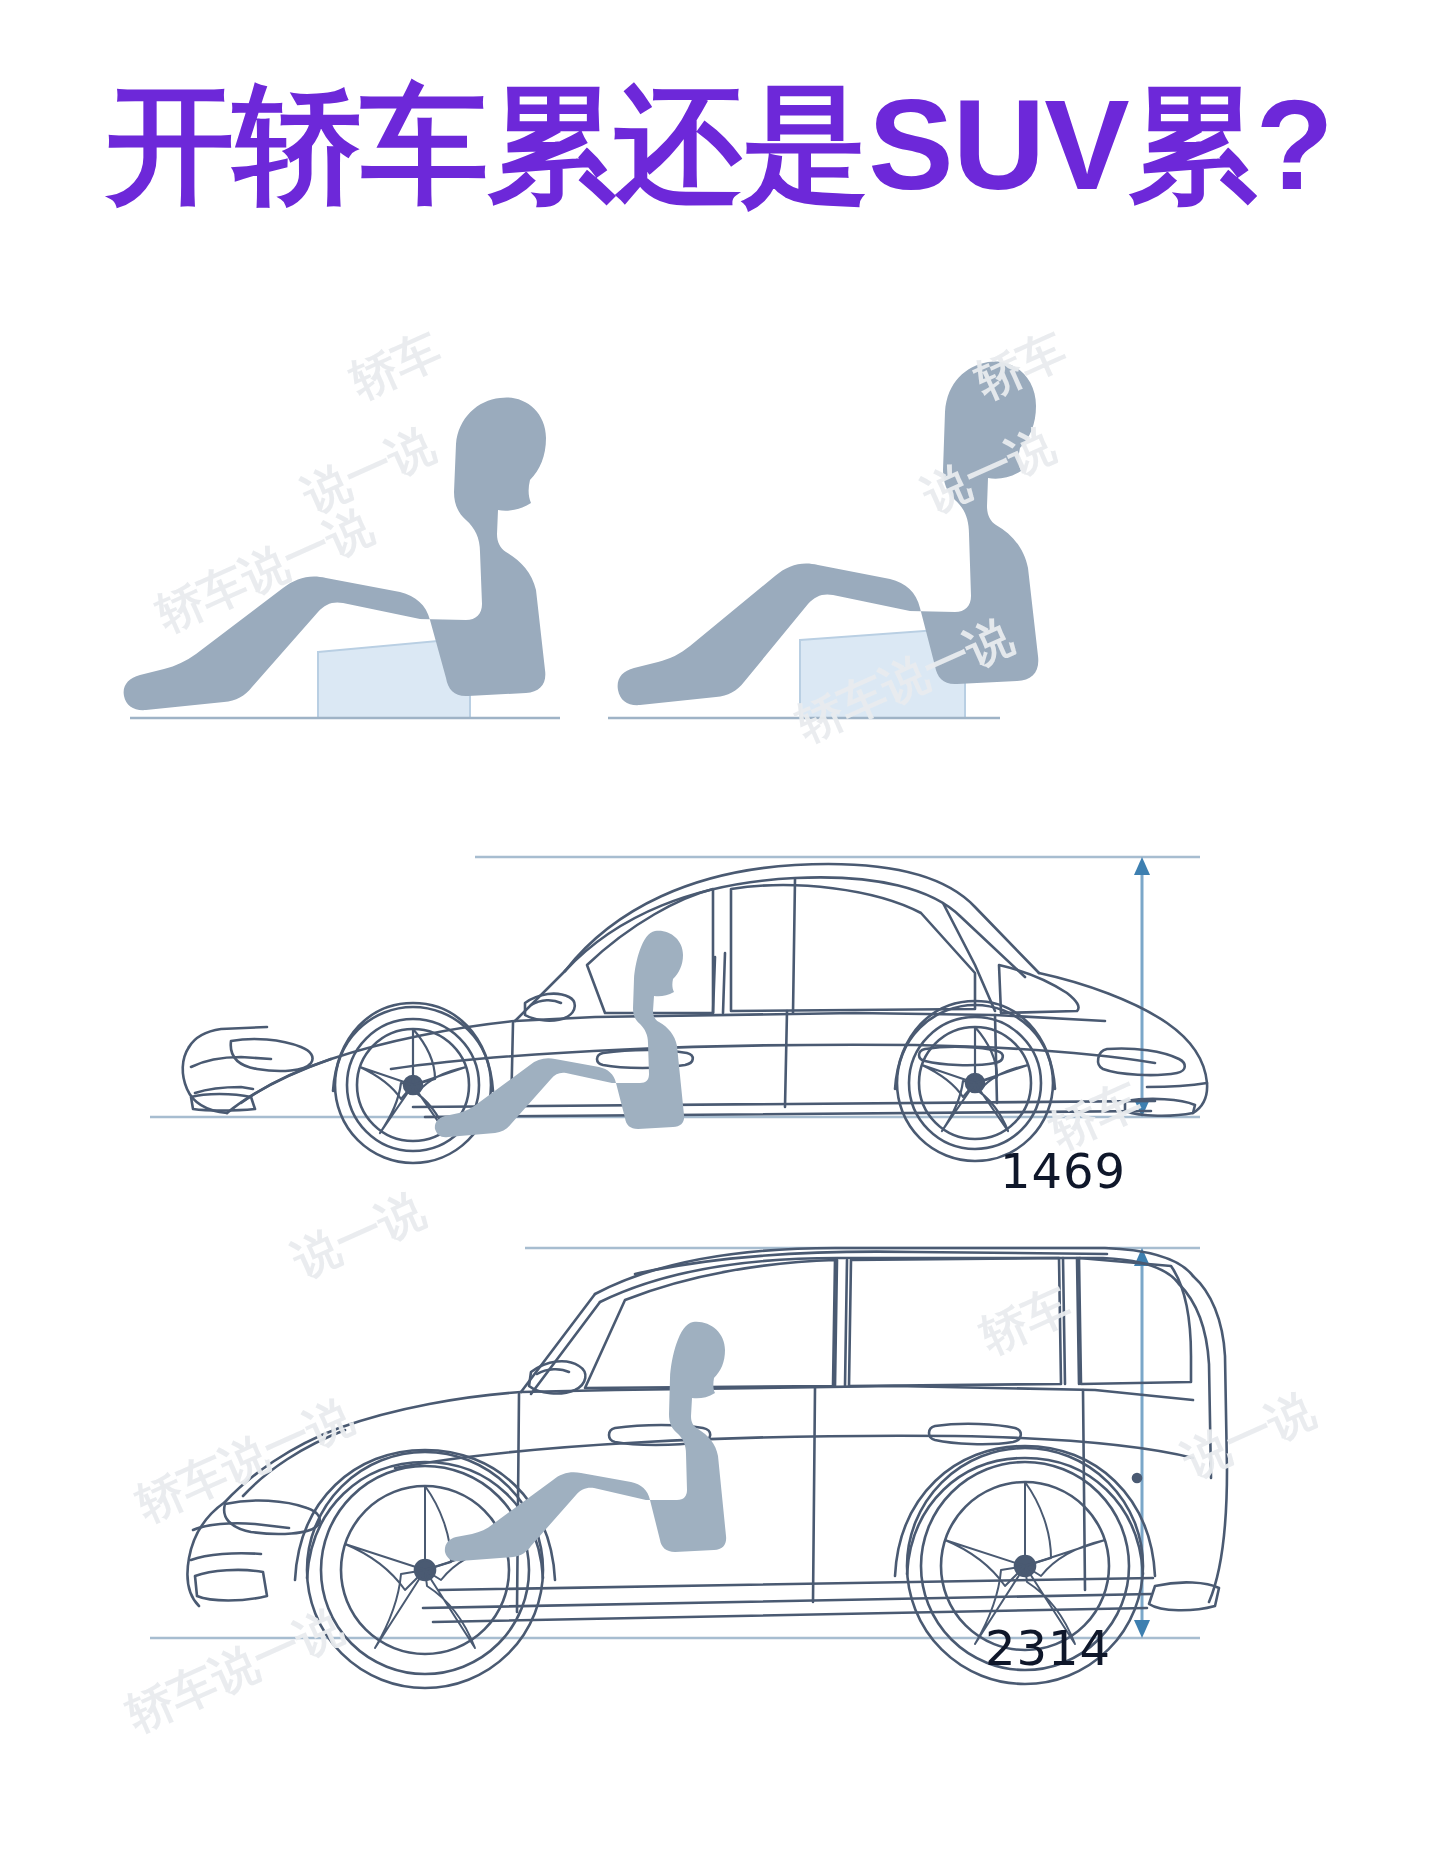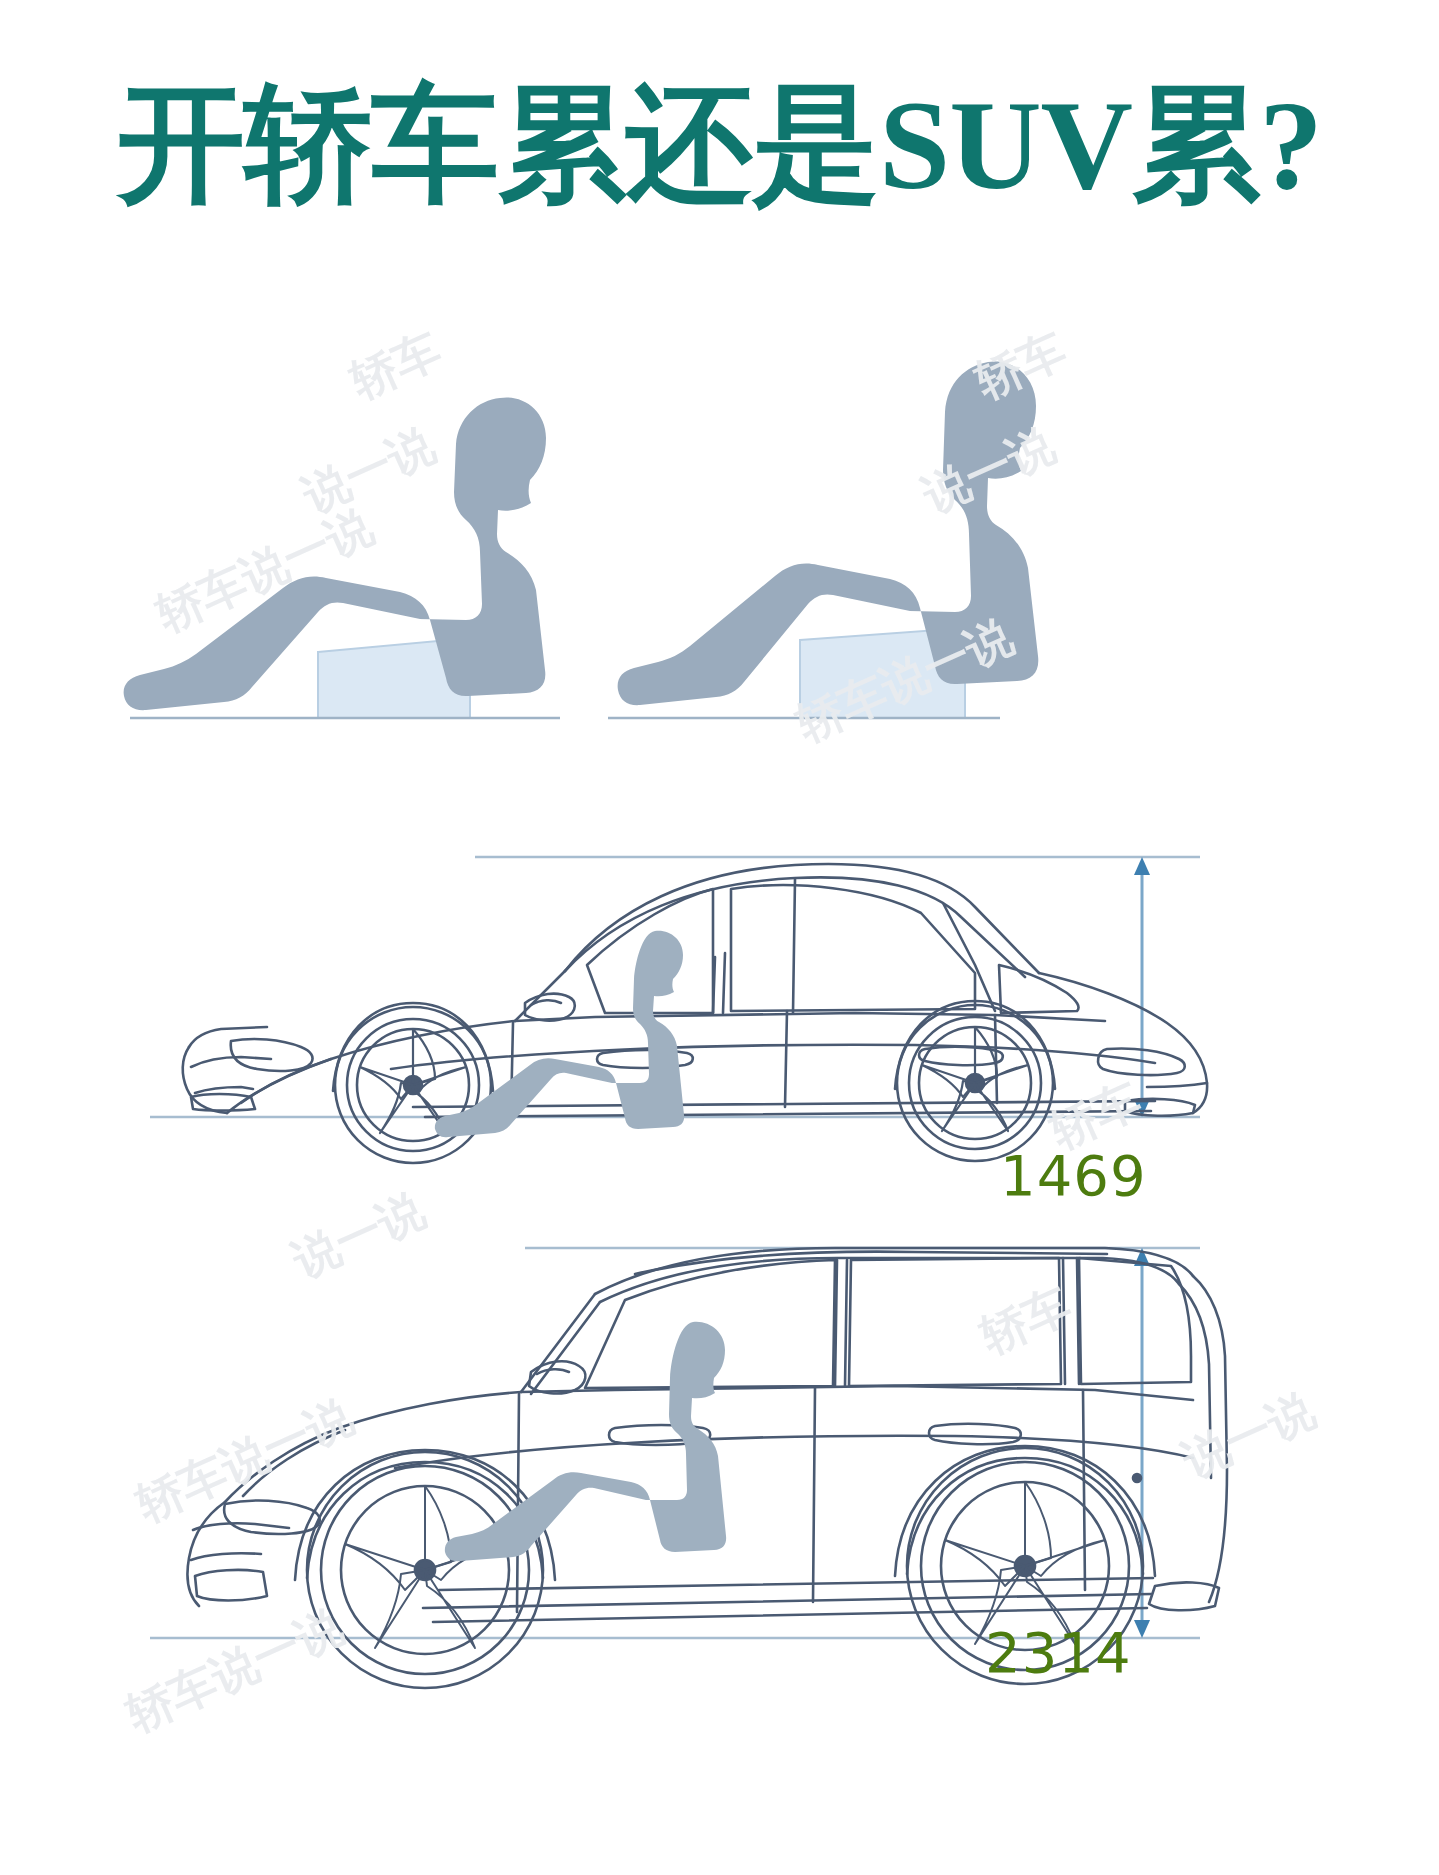--- a/index.html
+++ b/index.html
@@ -8,26 +8,26 @@
     background:#ffffff;
     font-family:"Liberation Sans","DejaVu Sans",sans-serif;
     overflow:hidden;position:relative;
   }
   .page{position:relative;width:1439px;height:1875px;overflow:hidden;}
 
   
   .title{
     position:absolute;left:0;top:78px;width:1439px;
     text-align:center;
-    font-family:Liberation Serif, serif;
+    font-family:Liberation Sans, sans-serif;
     font-weight:bold;
     font-size:128px;
     line-height:1.05;
     letter-spacing:-1px;
-    color:#0f766e;
+    color:#6d28d9;
     white-space:nowrap;
   }
 
   
   .wm-layer{position:absolute;inset:0;pointer-events:none;z-index:5;}
   .wm{
     position:absolute;
     font-family:"DejaVu Sans","Liberation Sans",sans-serif;
     color:#e9ecef;
     font-size:46px;
@@ -42,22 +42,22 @@
   .posture svg{display:block;}
 
   
   .vehicle{position:absolute;z-index:4;}
   #sedan-panel{left:95px;top:845px;width:1340px;height:320px;}
   #suv-panel{left:95px;top:1230px;width:1340px;height:640px;}
 
   .dim-label{
     position:absolute;
     font-family:"DejaVu Sans","Liberation Sans",sans-serif;
-    font-size:56px;
-    color:#4d7c0f;
+    font-size:48px;
+    color:#0f172a;
     letter-spacing:1px;
     z-index:6;
   }
   #sedan-dim{left:1000px;top:1143px;}
   #suv-dim{left:985px;top:1620px;}
 
   .blue-line{stroke:#a7bdd0;}
   .ink{stroke:#4a5a72;fill:none;stroke-linecap:round;stroke-linejoin:round;}
   .person{fill:#9aabbd;}
   .person-car{fill:#9fb0c0;}

